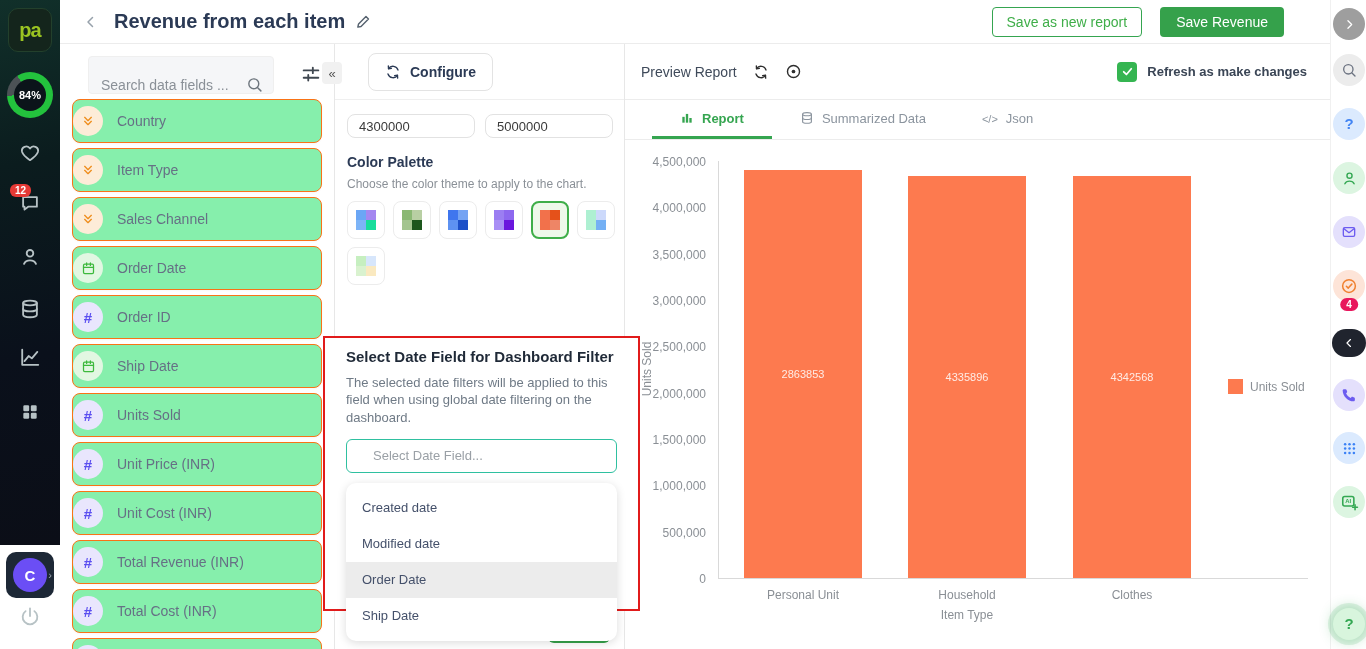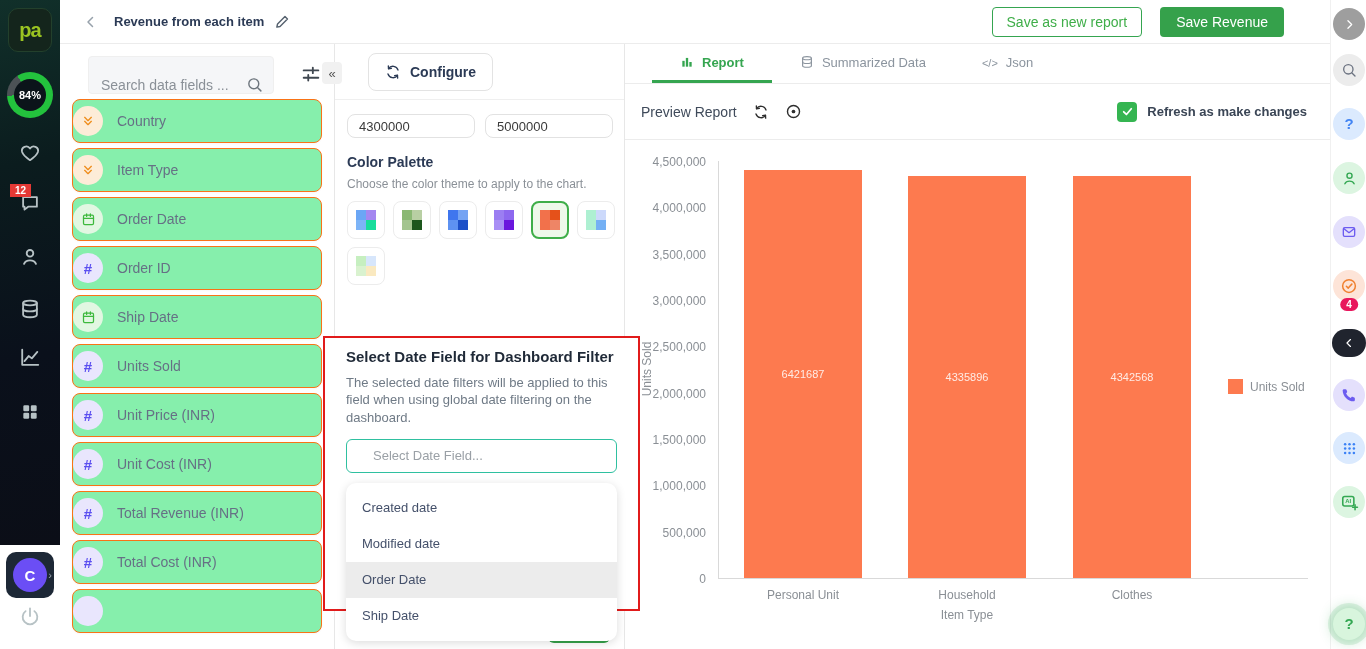--- a/index.html
+++ b/index.html
@@ -18,33 +18,33 @@
   #logo-box .logo-sq { width:44px; height:44px; border-radius:10px; background:#14251c;
      border:1px solid #23402c; display:flex; align-items:center; justify-content:center; }
   .logo-txt { color:#9bc422; font-weight:800; font-size:20px; letter-spacing:-1px; }
   #ring-box { top:72px; }
   .ring { width:46px; height:46px; border-radius:50%; position:relative;
      background:conic-gradient(from -34deg,#23c23d 0 84%,#4c5256 84% 100%); }
   .ring-in { position:absolute; left:7px; top:7px; width:32px; height:32px; border-radius:50%;
      background:#0b141a; display:flex; align-items:center; justify-content:center;
      color:#fff; font-size:11px; font-weight:700; }
   .lr-badge { position:absolute; top:-8px; right:10px; background:#e53935; color:#fff; font-size:10px;
-     font-weight:700; border-radius:0; padding:1px 5px; }
+     font-weight:700; border-radius:6px; padding:1px 5px; }
   #avatar-box { top:552px; }
   .avatar-wrap { width:48px; height:46px; background:#1d2836; border-radius:10px;
      display:flex; align-items:center; justify-content:center; position:relative; }
   .avatar-c { width:34px; height:34px; border-radius:50%; background:#6b4ef5; color:#fff;
      font-weight:700; font-size:15px; display:flex; align-items:center; justify-content:center; }
   .avatar-arrow { position:absolute; right:2px; color:#9aa5b0; font-size:11px; }
 
   
   #app-header { position:absolute; left:60px; top:0; width:1270px; height:44px; background:#fff;
      border-bottom:1px solid #ececec; display:flex; align-items:center; padding:0 46px 0 22px; z-index:4; }
   #back-btn { color:#97a1ab; margin-right:14px; cursor:pointer; }
-  #page-title { font-size:13px; font-weight:700; color:#2b3a55; }
+  #page-title { font-size:20px; font-weight:700; color:#2b3a55; }
   #edit-title { color:#55616e; margin-left:10px; }
   .hdr-spacer { flex:1; }
   .btn-outline-green { border:1px solid #35a550; color:#3fae49; background:#fff; font-size:14px;
      padding:6px 14px; border-radius:4px; font-family:inherit; cursor:pointer; }
   .btn-green { border:none; background:#35a14b; color:#fff; font-size:14px; padding:7px 16px;
      border-radius:4px; font-family:inherit; cursor:pointer; margin-left:18px; }
 
   
   #fields-panel { position:absolute; left:60px; top:44px; width:275px; height:605px;
      background:#fff; border-right:1px solid #e7e7e7; }
@@ -280,20 +280,29 @@
       <div class="field-card">
     <span class="field-ic dim">
           <svg class="ic" width="16" height="16" viewBox="0 0 24 24">
             <polyline points="7 6.5 12 11.5 17 6.5"></polyline>
             <polyline points="7 12.5 12 17.5 17 12.5"></polyline>
           </svg>
         </span>
     <span class="field-label">Item Type</span>
   </div>
       <div class="field-card">
+    <span class="field-ic dim">
+          <svg class="ic" width="16" height="16" viewBox="0 0 24 24">
+            <polyline points="7 6.5 12 11.5 17 6.5"></polyline>
+            <polyline points="7 12.5 12 17.5 17 12.5"></polyline>
+          </svg>
+        </span>
+    <span class="field-label">Sales Channel</span>
+  </div>
+      <div class="field-card">
     <span class="field-ic date">
           <svg class="ic" width="15" height="15" viewBox="0 0 24 24">
             <rect x="4" y="5" width="16" height="15" rx="2"></rect>
             <line x1="4" y1="10" x2="20" y2="10"></line>
             <line x1="9" y1="3" x2="9" y2="7"></line>
             <line x1="15" y1="3" x2="15" y2="7"></line>
           </svg>
         </span>
     <span class="field-label">Order Date</span>
   </div>
@@ -442,46 +451,20 @@
   <input id="dm-input" placeholder="Select Date Field..." style="">
   <div id="dm-dropdown">
       <div class="dm-opt ">Created date</div>
       <div class="dm-opt ">Modified date</div>
       <div class="dm-opt hl">Order Date</div>
       <div class="dm-opt ">Ship Date</div>
     </div>
 </div>
 
 <div id="preview-panel">
-  <div id="preview-tabs">
-      <div class="tab active">
-     <span class="tab-ic">
-          <svg class="ic-fill" width="14" height="14" viewBox="0 0 24 24">
-            <rect x="4" y="10" width="4" height="10"></rect>
-            <rect x="10" y="5" width="4" height="15"></rect>
-            <rect x="16" y="12" width="4" height="8"></rect>
-          </svg>
-        </span>
-     <span>Report</span>
-   </div>
-      <div class="tab ">
-     <span class="tab-ic">
-          <svg class="ic" width="14" height="14" viewBox="0 0 24 24">
-            <ellipse cx="12" cy="5.5" rx="7.5" ry="2.6"></ellipse>
-            <path d="M4.5 5.5v12.8c0 1.5 3.4 2.7 7.5 2.7s7.5-1.2 7.5-2.7V5.5"></path>
-            <path d="M4.5 11.9c0 1.5 3.4 2.7 7.5 2.7s7.5-1.2 7.5-2.7"></path>
-          </svg>
-        </span>
-     <span>Summarized Data</span>
-   </div>
-      <div class="tab ">
-     <span class="tab-ic"><span style="font-size:11px">&lt;/&gt;</span></span>
-     <span>Json</span>
-   </div>
-    </div>
   <div id="preview-header">
     <span id="preview-title">Preview Report</span>
     <span class="ph-ic">
         <svg class="ic" width="16" height="16" viewBox="0 0 24 24">
           <path d="M19.5 9a8 8 0 0 0-14.2-2.1"></path>
           <polyline points="5 2.8 5.3 7.2 9.6 6.6"></polyline>
           <path d="M4.5 15a8 8 0 0 0 14.2 2.1"></path>
           <polyline points="19 21.2 18.7 16.8 14.4 17.4"></polyline>
         </svg>
       </span>
@@ -493,35 +476,61 @@
       </span>
     <span class="ph-right">
       <span id="refresh-check">
           <svg class="ic" width="13" height="13" viewBox="0 0 24 24" style="stroke-width:3.2">
             <polyline points="5 12.5 10 17.5 19 7"></polyline>
           </svg>
         </span>
       <span id="refresh-check-label">Refresh as make changes</span>
     </span>
   </div>
+  <div id="preview-tabs">
+      <div class="tab active">
+     <span class="tab-ic">
+          <svg class="ic-fill" width="14" height="14" viewBox="0 0 24 24">
+            <rect x="4" y="10" width="4" height="10"></rect>
+            <rect x="10" y="5" width="4" height="15"></rect>
+            <rect x="16" y="12" width="4" height="8"></rect>
+          </svg>
+        </span>
+     <span>Report</span>
+   </div>
+      <div class="tab ">
+     <span class="tab-ic">
+          <svg class="ic" width="14" height="14" viewBox="0 0 24 24">
+            <ellipse cx="12" cy="5.5" rx="7.5" ry="2.6"></ellipse>
+            <path d="M4.5 5.5v12.8c0 1.5 3.4 2.7 7.5 2.7s7.5-1.2 7.5-2.7V5.5"></path>
+            <path d="M4.5 11.9c0 1.5 3.4 2.7 7.5 2.7s7.5-1.2 7.5-2.7"></path>
+          </svg>
+        </span>
+     <span>Summarized Data</span>
+   </div>
+      <div class="tab ">
+     <span class="tab-ic"><span style="font-size:11px">&lt;/&gt;</span></span>
+     <span>Json</span>
+   </div>
+    </div>
   <div id="chart">
       <div class="ytick" style="left:1px;top:15.0px">4,500,000</div>
       <div class="ytick" style="left:1px;top:61.3px">4,000,000</div>
       <div class="ytick" style="left:1px;top:107.7px">3,500,000</div>
       <div class="ytick" style="left:1px;top:154.0px">3,000,000</div>
       <div class="ytick" style="left:1px;top:200.3px">2,500,000</div>
       <div class="ytick" style="left:1px;top:246.7px">2,000,000</div>
       <div class="ytick" style="left:1px;top:293.0px">1,500,000</div>
       <div class="ytick" style="left:1px;top:339.3px">1,000,000</div>
       <div class="ytick" style="left:1px;top:385.7px">500,000</div>
       <div class="ytick" style="left:1px;top:432.0px">0</div>
       <div class="axis-y" style="left:93px;top:21px;height:417px"></div>
       <div class="axis-x" style="left:93px;top:438px;width:590px"></div>
       <div class="bar" style="left:119px;top:30px;width:118px;height:408px;background:#fd7a4f">
-       <span class="bar-label">6421687</span>
+       <span class="bar-label">2863853</span>
       </div>
       <div class="xtick" style="left:108px;top:448px">Personal Unit</div>
       <div class="bar" style="left:283px;top:36px;width:118px;height:402px;background:#fd7a4f">
        <span class="bar-label">4335896</span>
       </div>
       <div class="xtick" style="left:272px;top:448px">Household</div>
       <div class="bar" style="left:448px;top:36px;width:118px;height:402px;background:#fd7a4f">
        <span class="bar-label">4342568</span>
       </div>
       <div class="xtick" style="left:437px;top:448px">Clothes</div>

